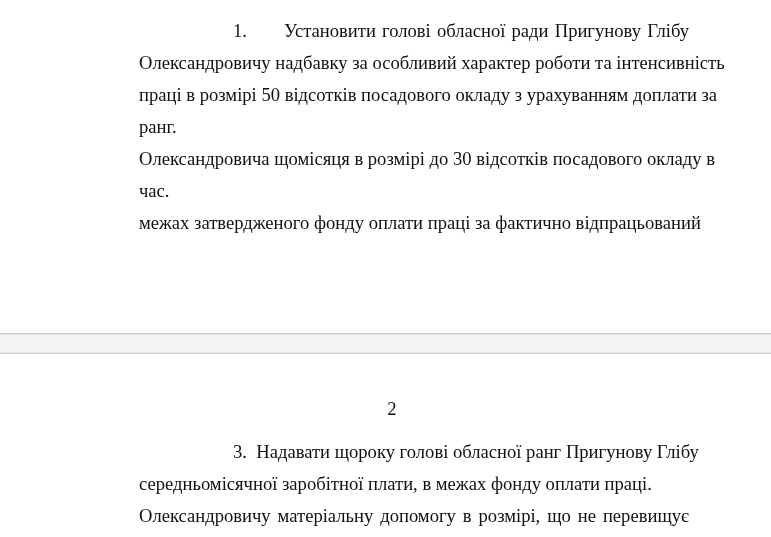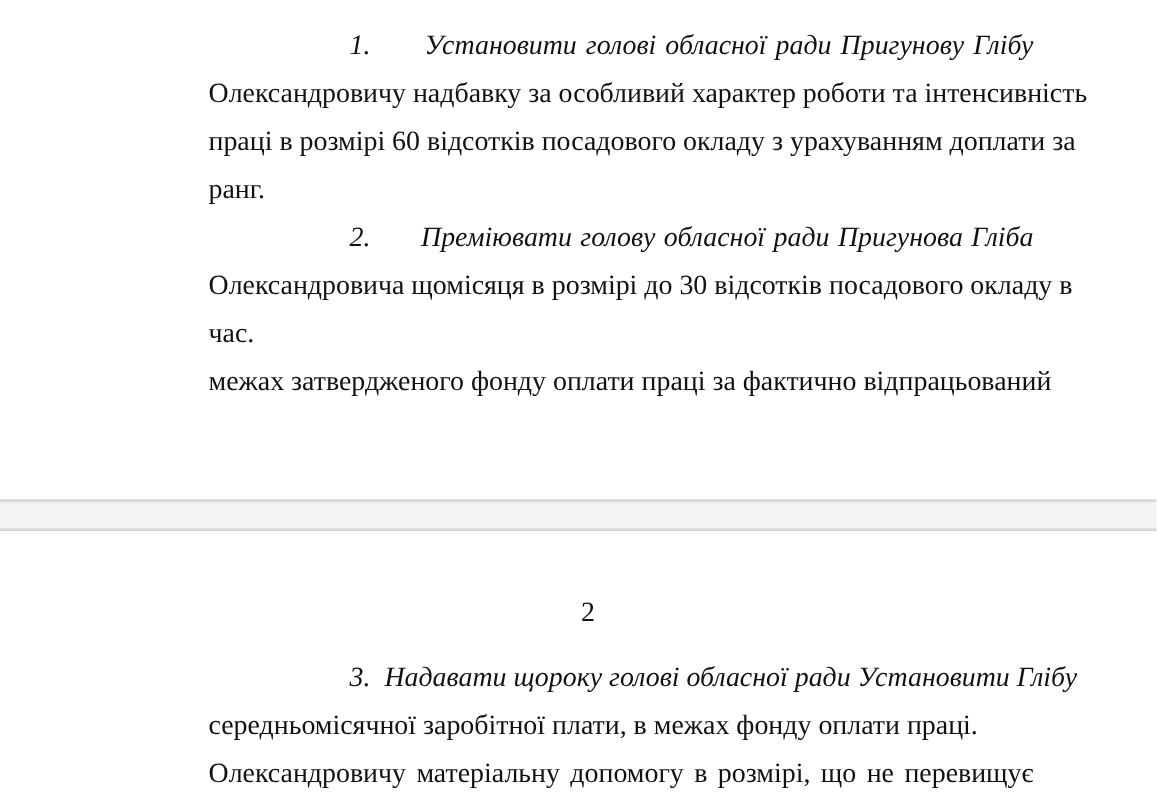--- a/index.html
+++ b/index.html
@@ -36,61 +36,60 @@
     }
     .line {
       display: block;
       text-align: justify;
       text-align-last: justify;
       white-space: nowrap;
       height: 32px;
       overflow: visible;
     }
     .line.last { text-align-last: left; }
-    .line.first { padding-left: 47px; font-style: italic; }
+    .line.first { padding-left: 47px; }
     .line .num { display: inline-block; }
     .page-number {
       position: absolute; top: 43px; left: 0; width: 771px;
       text-align: center;
       font-size: 18.6px;
       line-height: 24px;
       padding-left: 13px;
     }
     .p1 { top: 15px; }
     .p2 { top: 143px; }
     .p3 { top: 82px; }
   </style>
 </head>
 <body>
 
 <div class="page page-1">
   <div class="text-block p1">
     <div class="para">
       <span class="line first"><span class="num">1.</span>&nbsp;&nbsp;&nbsp;&nbsp;&nbsp;&nbsp;<span>Установити голові обласної ради Пригунову Глібу</span></span>
       <span class="line tight">Олександровичу надбавку за особливий характер роботи та інтенсивність</span>
-      <span class="line">праці в розмірі 60 відсотків посадового окладу з урахуванням доплати за</span>
+      <span class="line">праці в розмірі 50 відсотків посадового окладу з урахуванням доплати за</span>
       <span class="line last">ранг.</span>
     </div>
   </div>
 
   <div class="text-block p2">
     <div class="para">
-      <span class="line first"><span class="num">2.</span>&nbsp;&nbsp;&nbsp;&nbsp;&nbsp;&nbsp;<span>Преміювати голову обласної ради Пригунова Гліба</span></span>
       <span class="line">Олександровича щомісяця в розмірі до 30 відсотків посадового окладу в</span>
       <span class="line last">час.</span>
       <span class="line">межах затвердженого фонду оплати праці за фактично відпрацьований</span>
     </div>
   </div>
 </div>
 
 <div class="page-gap"></div>
 
 <div class="page page-2">
   <div class="page-number">2</div>
 
   <div class="text-block p3">
     <div class="para">
-      <span class="line first"><span class="num">3.</span>&nbsp;&nbsp;<span>Надавати щороку голові обласної ради Установити Глібу</span></span>
+      <span class="line first"><span class="num">3.</span>&nbsp;&nbsp;<span>Надавати щороку голові обласної ранг Пригунову Глібу</span></span>
       <span class="line last tight">середньомісячної заробітної плати, в межах фонду оплати праці.</span>
       <span class="line">Олександровичу матеріальну допомогу в розмірі, що не перевищує</span>
     </div>
   </div>
 </div>
 
 </body></html>

